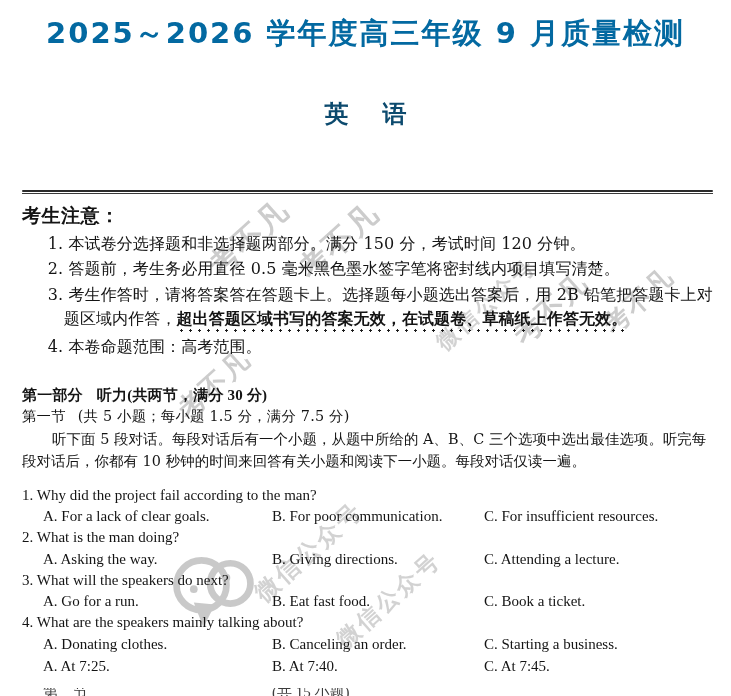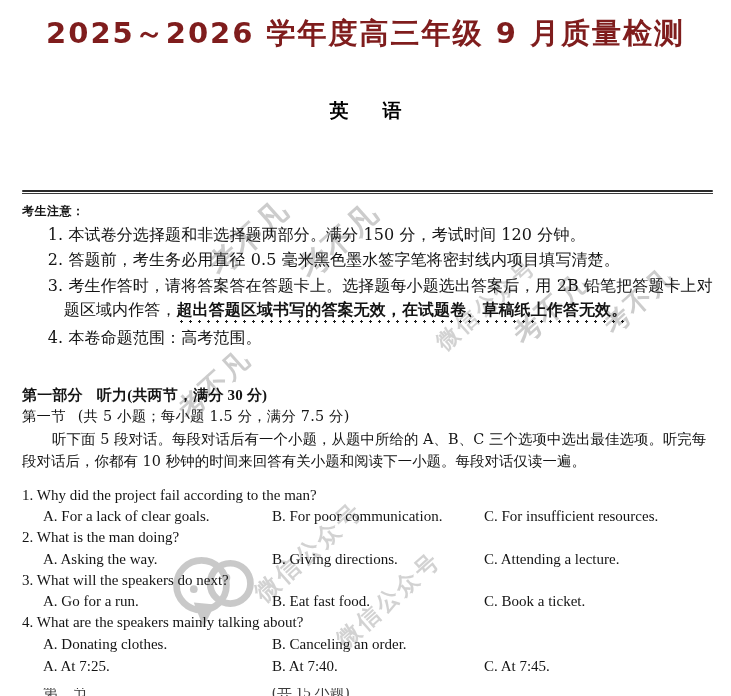--- a/index.html
+++ b/index.html
@@ -52,30 +52,30 @@
 
   
   .doc-title {
     text-align: center;
     font-family: "DejaVu Sans", sans-serif;
     font-weight: 700;
     font-size: 29px;
     letter-spacing: 2px;
     margin: 0;
     padding-top: 14px;
-    color: #7f1d1d;
+    color: #0369a1;
   }
   .subject-title {
     text-align: center;
     font-family: "DejaVu Sans", sans-serif;
     font-weight: 700;
-    font-size: 19px;
+    font-size: 24px;
     margin: 0;
     padding-top: 44px;
-    color: #000000;
+    color: #0c4a6e;
   }
   .subject-title .gap { display: inline-block; width: 34px; }
 
   
   .divider {
     position: absolute;
     left: 22px;
     right: 18px;
     top: 190px;
     height: 4px;
@@ -94,21 +94,21 @@
   
   .notice {
     position: absolute;
     left: 22px;
     right: 16px;
     top: 203px;
   }
   .notice-head {
     font-family: "DejaVu Sans", sans-serif;
     font-weight: 700;
-    font-size: 12px;
+    font-size: 19px;
     letter-spacing: .5px;
     margin: 0 0 3px 0;
   }
   .notice-item {
     font-family: "DejaVu Serif", serif;
     font-size: 16px;
     line-height: 1.52;
     margin: 0 0 1px 0;
     padding-left: 26px;
     text-indent: -0.2px;
@@ -294,20 +294,21 @@
         <span class="opt b">B. Eat fast food.</span>
         <span class="opt c">C. Book a ticket.</span>
       </div>
     </div>
 
     <div class="q">
       <p class="q-stem">4. What are the speakers mainly talking about?</p>
       <div class="q-opts">
         <span class="opt a">A. Donating clothes.</span>
         <span class="opt b">B. Canceling an order.</span>
+        <span class="opt c">C. Starting a business.</span>
       </div>
     </div>
 
     <div class="q">
       <div class="q-opts">
         <span class="opt a">A. At 7:25.</span>
         <span class="opt b">B. At 7:40.</span>
         <span class="opt c">C. At 7:45.</span>
       </div>
     </div>

